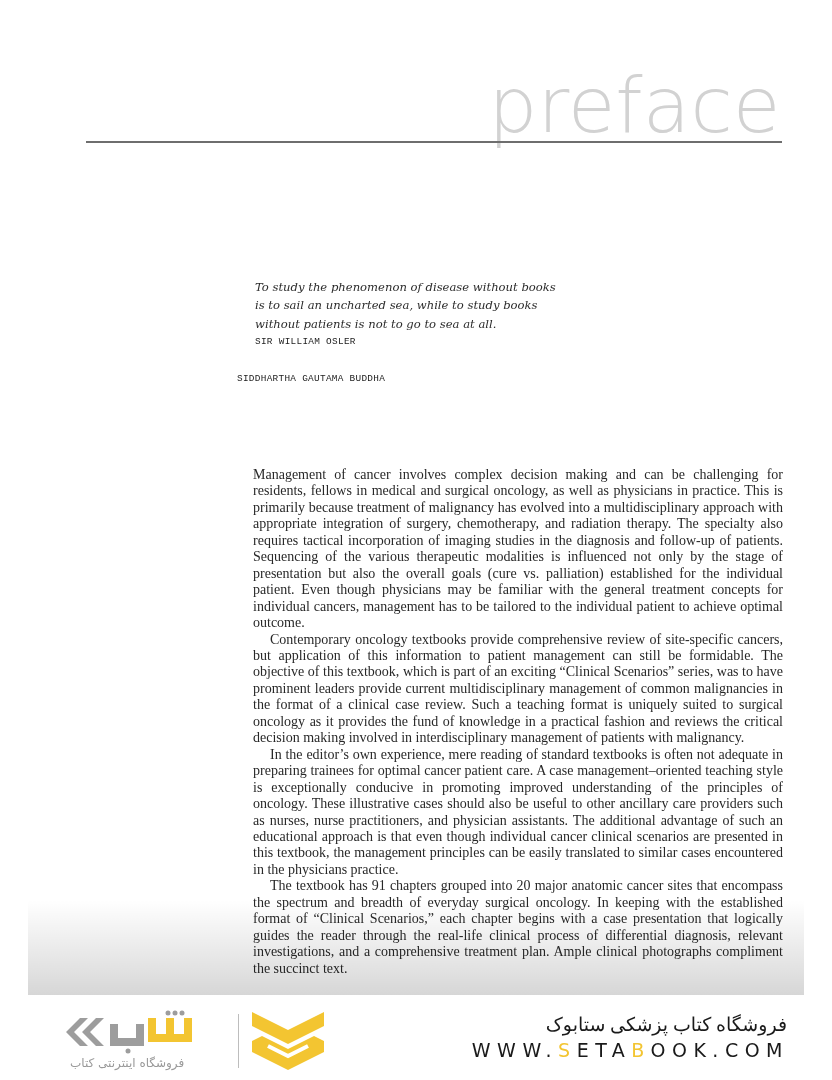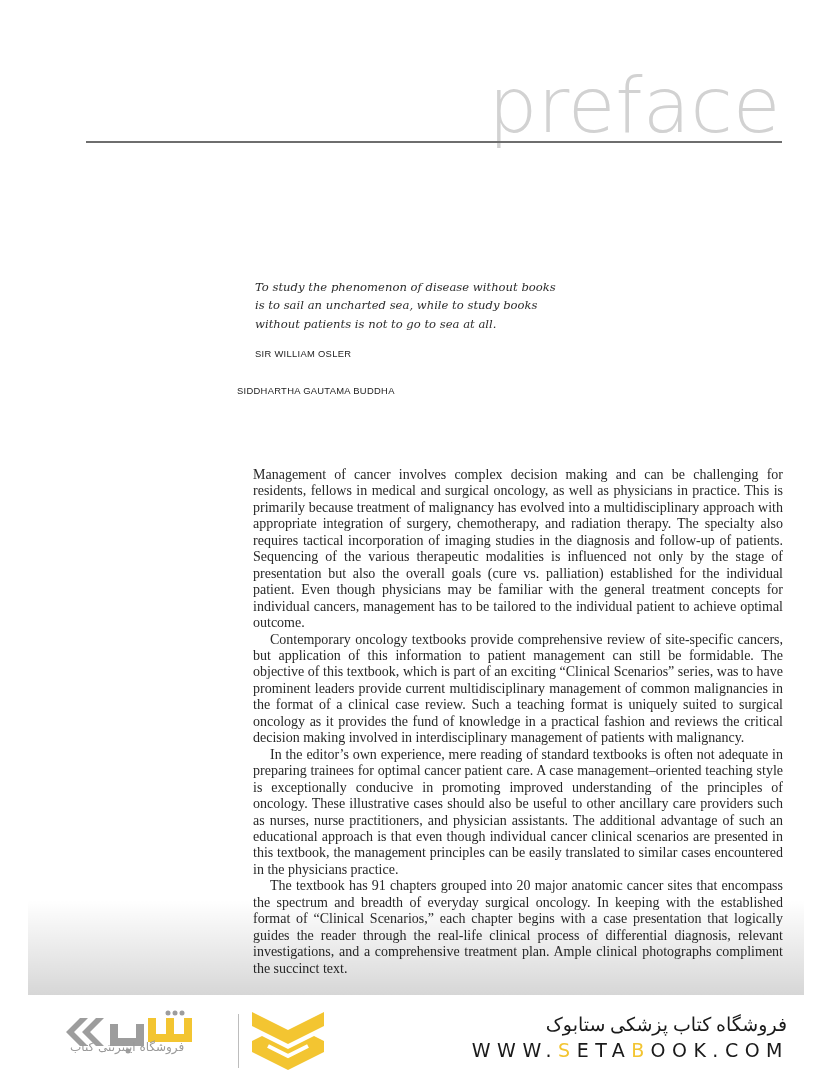--- a/index.html
+++ b/index.html
@@ -25,44 +25,44 @@
     .epigraphs {
       position: absolute; left: 255px; width: 330px; top: 278px;
       text-align: left;
     }
     .epigraph { margin-bottom: 22px; }
     .epigraph .q {
       font-family: "DejaVu Serif", "Liberation Serif", serif;
       font-style: italic; font-size: 11.6px; line-height: 18.4px; color: #2b2b2b;
     }
     .epigraph .a {
-      font-family: Liberation Sans, sans-serif;
+      font-family: Liberation Mono, monospace;
       font-size: 9.4px; letter-spacing: 0.3px; line-height: 15px; color: #222;
-      margin-top: 13px;
+      margin-top: 1px;
     }
     .body-text {
       position: absolute; left: 253px; width: 530px; top: 467px;
       font-family: "Liberation Serif", "DejaVu Serif", serif;
       font-size: 14px; line-height: 16.45px; color: #282828;
       text-align: justify;
     }
     .body-text p { margin: 0; text-indent: 17px; }
     .body-text p.first { text-indent: 0; }
     .fade {
       position: absolute; left: 28px; right: 28px; top: 900px; height: 95px;
       background: linear-gradient(to bottom, rgba(0,0,0,0) 0%, rgba(0,0,0,0.11) 70%, rgba(0,0,0,0.16) 100%);
       pointer-events: none;
     }
     .footer {
       position: absolute; left: 0; top: 995px; width: 832px; height: 85px;
       background: #ffffff;
     }
     .logo { position: absolute; left: 62px; top: 15px; width: 280px; height: 60px; }
     .logo .fa-sub {
-      position: absolute; left: 8px; top: 30px;
+      position: absolute; left: 8px; top: 46px;
       font-family: "DejaVu Sans", sans-serif; font-size: 12px; color: #9a9a9a;
       direction: rtl;
     }
     .logo .divider { position: absolute; left: 176px; top: 4px; width: 1px; height: 54px; background: #bdbdbd; }
     .store-fa {
       position: absolute; right: 45px; top: 18px;
       font-family: Liberation Serif, serif; font-size: 19px; color: #1a1a1a;
       direction: rtl;
     }
     .store-url {

